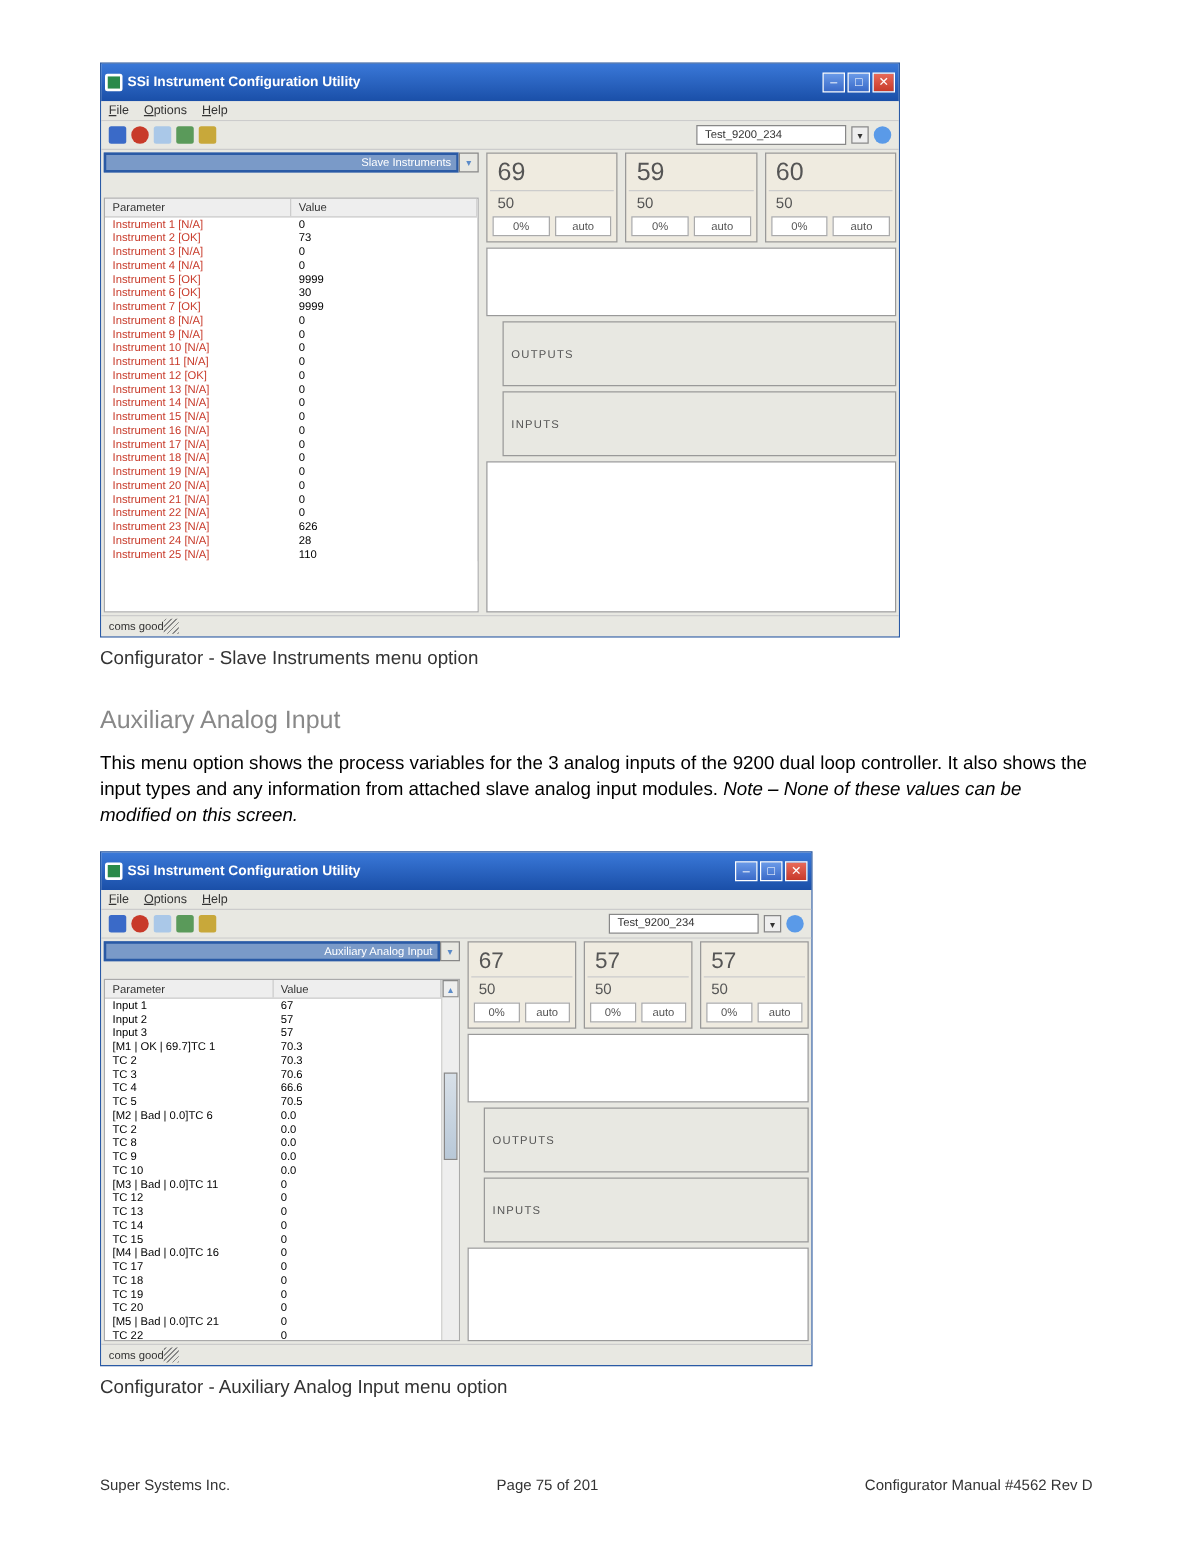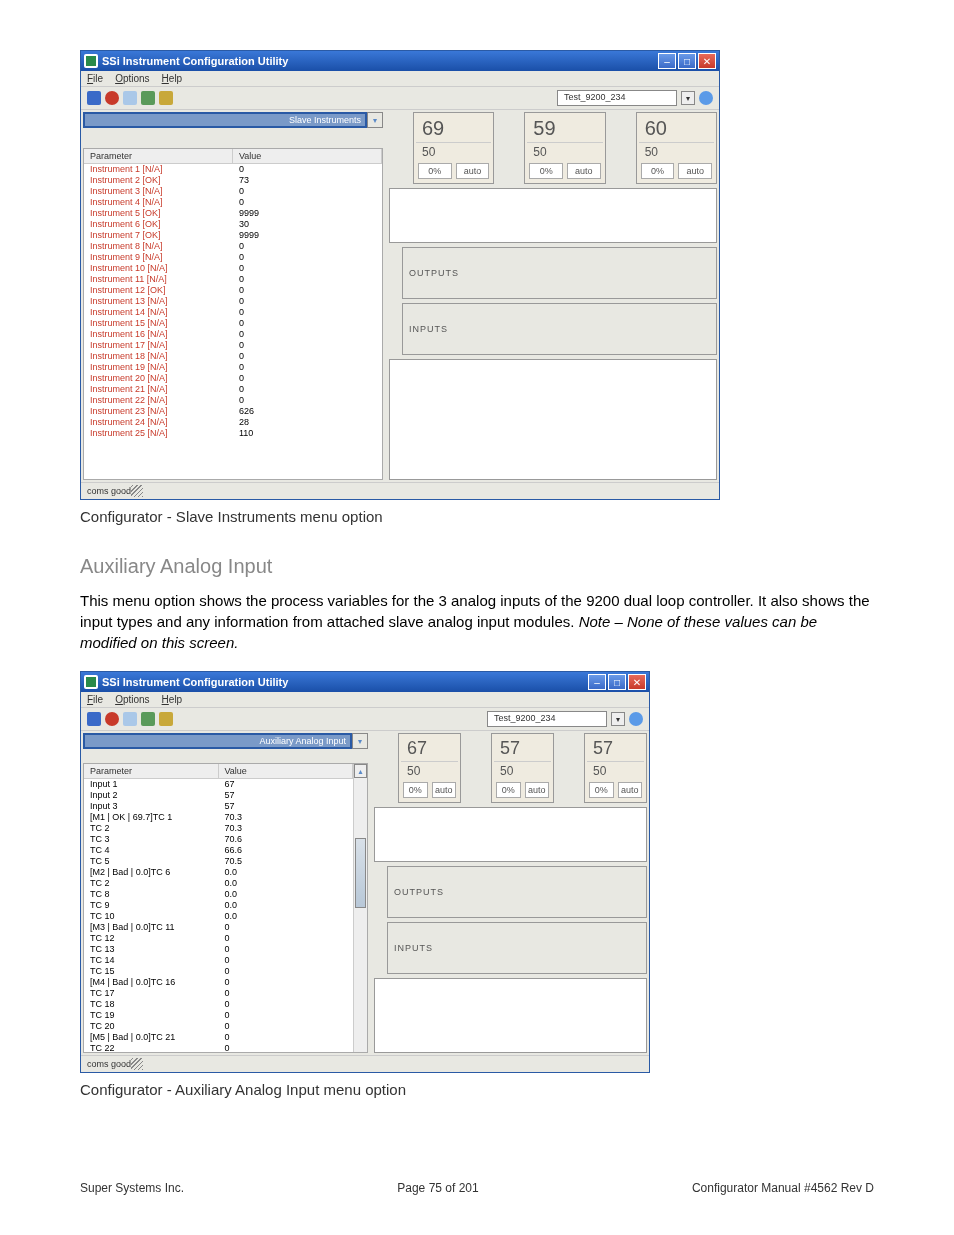--- a/index.html
+++ b/index.html
@@ -1,21 +1,21 @@
 <!DOCTYPE html>
 <html><head>
 <meta charset="utf-8">
 <style>
   * { box-sizing: border-box; margin: 0; padding: 0; }
   body { font-family: Arial, sans-serif; background: #fff; width: 954px; font-size: 13px; color: #333; padding: 0; }
   .page { padding: 50px 80px 30px 80px; min-height: 1235px; position: relative; }
   .app-window { border: 1px solid #2a5aa5; background: #e8e8e2; margin-bottom: 8px; font-size: 10px; }
   .app-window.w1 { width: 640px; }
   .app-window.w2 { width: 570px; }
-  .titlebar { background: linear-gradient(#3a78d8, #1a4fa8); color: #fff; display:flex; align-items:center; justify-content:space-between; padding: 2px 3px; height: 20px; }
+  .titlebar { background: linear-gradient(#3a78d8, #1a4fa8); color: #fff; display:flex; align-items:center; justify-content:space-between; padding: 2px 3px; height: 30px; }
   .title-left { display:flex; align-items:center; gap:4px; font-weight:bold; font-size:11px; }
   .title-icon { width:14px; height:14px; background:#fff; border-radius:2px; display:flex; align-items:center; justify-content:center; }
   .win-btns { display:flex; gap:2px; }
   .win-btn { width:18px; height:16px; border:1px solid #fff; display:flex; align-items:center; justify-content:center; font-size:10px; color:#fff; }
   .win-btn.min { background: linear-gradient(#6a9ae8,#3a6ac8); }
   .win-btn.max { background: linear-gradient(#6a9ae8,#3a6ac8); }
   .win-btn.close { background: linear-gradient(#e86a5a,#c83a2a); }
   .menubar { background:#e8e8e2; padding:2px 6px; display:flex; gap:12px; font-size:10px; border-bottom:1px solid #ccc;}
   .menubar span u{text-decoration:underline;}
   .toolbar { background:#e8e8e2; padding:3px 6px; display:flex; align-items:center; gap:6px; border-bottom:1px solid #ccc;}
@@ -47,21 +47,21 @@
   .gr-cell.c1{flex:1; color:#c83a2a;}
   .gr-cell.c1.blk{color:#000;}
   .gr-cell.c2{flex:1; color:#000;}
   .grid-tail{height:40px; background:#fff;}
   .scroll-col{width:14px;background:#e8e8e2;border-left:1px solid #ccc;display:flex;flex-direction:column;}
   .sc-btn{height:14px;border:1px solid #888;background:#eee;font-size:8px;display:flex;align-items:center;justify-content:center;color:#5a8ac8;}
   .sc-track{flex:1;background:#eee;position:relative;}
   .sc-thumb{position:absolute;left:1px;right:1px;top:60px;height:70px;background:linear-gradient(#d8e0e8,#b8c8d8);border:1px solid #888;}
   .right-pane{flex:1; display:flex; flex-direction:column; gap:4px;}
   .readouts{display:flex; gap:6px;}
-  .readout-box{flex:1; border:1px solid #999; background:#efebe0; padding:2px;margin-left:24px;}
+  .readout-box{flex:1; border:1px solid #999; background:#efebe0; padding:2px;}
   .ro-big{font-size:20px; color:#555; padding:2px 6px;}
   .w2 .ro-big{font-size:18px;}
   .ro-small{font-size:12px; color:#555; padding:2px 6px; border-top:1px solid #ccc;}
   .ro-bar{display:flex; gap:4px; padding:2px;}
   .ro-cell{flex:1;border:1px solid #aaa;background:#fff;text-align:center;font-size:9px;padding:2px 0;color:#555;}
   .section-box{border:1px solid #999;background:#e8e8e2;padding:20px 6px;font-size:9px;color:#555;min-height:45px;margin-left:13px;}
   .section-box .sb-lbl{letter-spacing:1px;}
   .content-box{border:1px solid #999;background:#fff;min-height:55px;}
   .statusbar{background:#e8e8e2;border-top:1px solid #ccc;padding:2px 6px;display:flex;justify-content:flex-start;align-items:center;font-size:9px;}
   .resize-grip{width:12px;height:12px;background:repeating-linear-gradient(-45deg,#888 0,#888 1px,transparent 1px,transparent 3px);}

